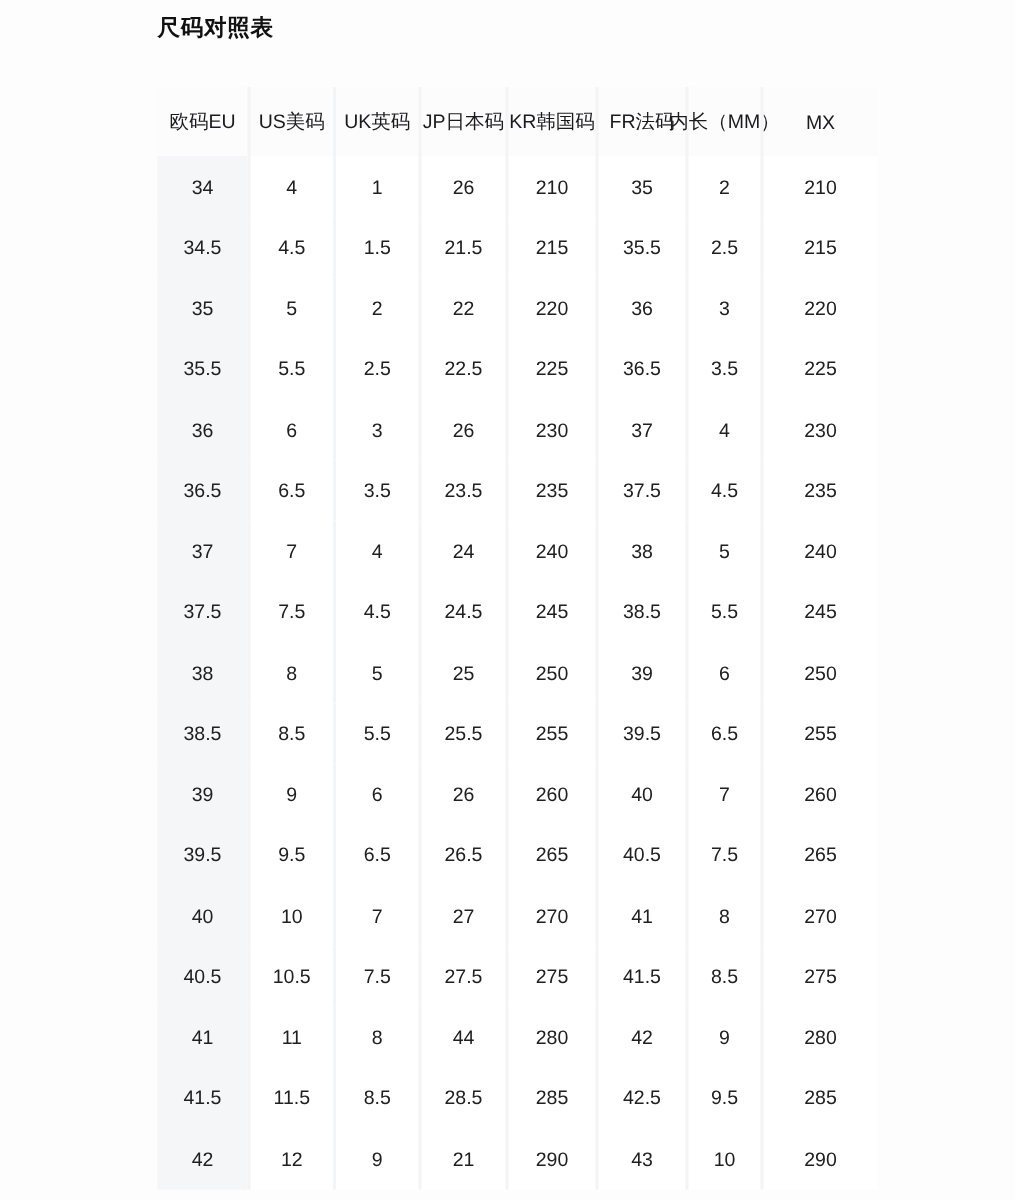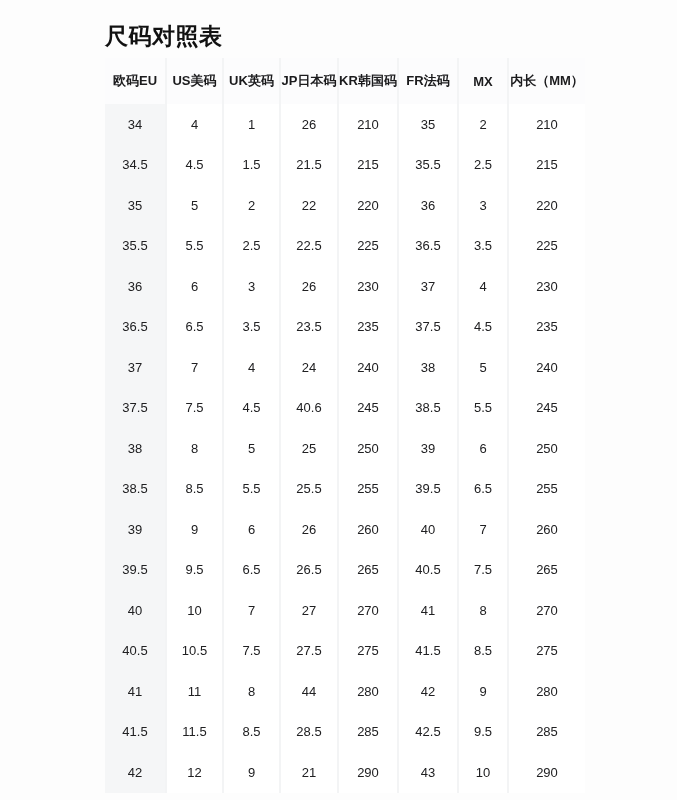--- a/index.html
+++ b/index.html
@@ -12,23 +12,23 @@
     width: 677px;
     height: 800px;
     background: #fdfdfd;
     overflow: hidden;
     font-family: "Liberation Sans", "DejaVu Sans", sans-serif;
     color: #1d1d1f;
   }
   .title {
     position: absolute;
     left: 105px;
-    top: 21px;
+    top: 9px;
     margin: 0;
-    font-size: 23px;
+    font-size: 15px;
     font-weight: 700;
     letter-spacing: 0.5px;
     color: #111111;
   }
   .size-table {
     position: absolute;
     left: 105px;
     top: 58px;
     width: 480px;
   }
@@ -48,21 +48,21 @@
     align-items: center;
     justify-content: center;
     font-size: 13px;
     white-space: nowrap;
     border-left: 2px solid #f3f4f5;
   }
   .cell:first-child {
     border-left: none;
   }
   .th {
-    font-weight: 700;
+    font-weight: 400;
     color: #1b1b1d;
   }
   .td {
     font-weight: 500;
     background: #ffffff;
     color: #202022;
   }
   .td.first {
     background: #f5f6f7;
   }
@@ -73,22 +73,22 @@
 <div class="page">
   <h1 class="title">尺码对照表</h1>
   <div class="size-table">
     <div class="thead" id="thead">
         <div class="cell th">欧码EU</div>
         <div class="cell th">US美码</div>
         <div class="cell th">UK英码</div>
         <div class="cell th">JP日本码</div>
         <div class="cell th">KR韩国码</div>
         <div class="cell th">FR法码</div>
+        <div class="cell th">内长（MM）</div>
         <div class="cell th">MX</div>
-        <div class="cell th">内长（MM）</div>
       </div>
     <div id="tbody">
         <div class="trow">
           <div class="cell td first">34</div>
           <div class="cell td">4</div>
           <div class="cell td">1</div>
           <div class="cell td">26</div>
           <div class="cell td">210</div>
           <div class="cell td">35</div>
           <div class="cell td">2</div>
@@ -151,21 +151,21 @@
           <div class="cell td">24</div>
           <div class="cell td">240</div>
           <div class="cell td">38</div>
           <div class="cell td">5</div>
           <div class="cell td">240</div>
         </div>
         <div class="trow">
           <div class="cell td first">37.5</div>
           <div class="cell td">7.5</div>
           <div class="cell td">4.5</div>
-          <div class="cell td">40.6</div>
+          <div class="cell td">24.5</div>
           <div class="cell td">245</div>
           <div class="cell td">38.5</div>
           <div class="cell td">5.5</div>
           <div class="cell td">245</div>
         </div>
         <div class="trow">
           <div class="cell td first">38</div>
           <div class="cell td">8</div>
           <div class="cell td">5</div>
           <div class="cell td">25</div>

